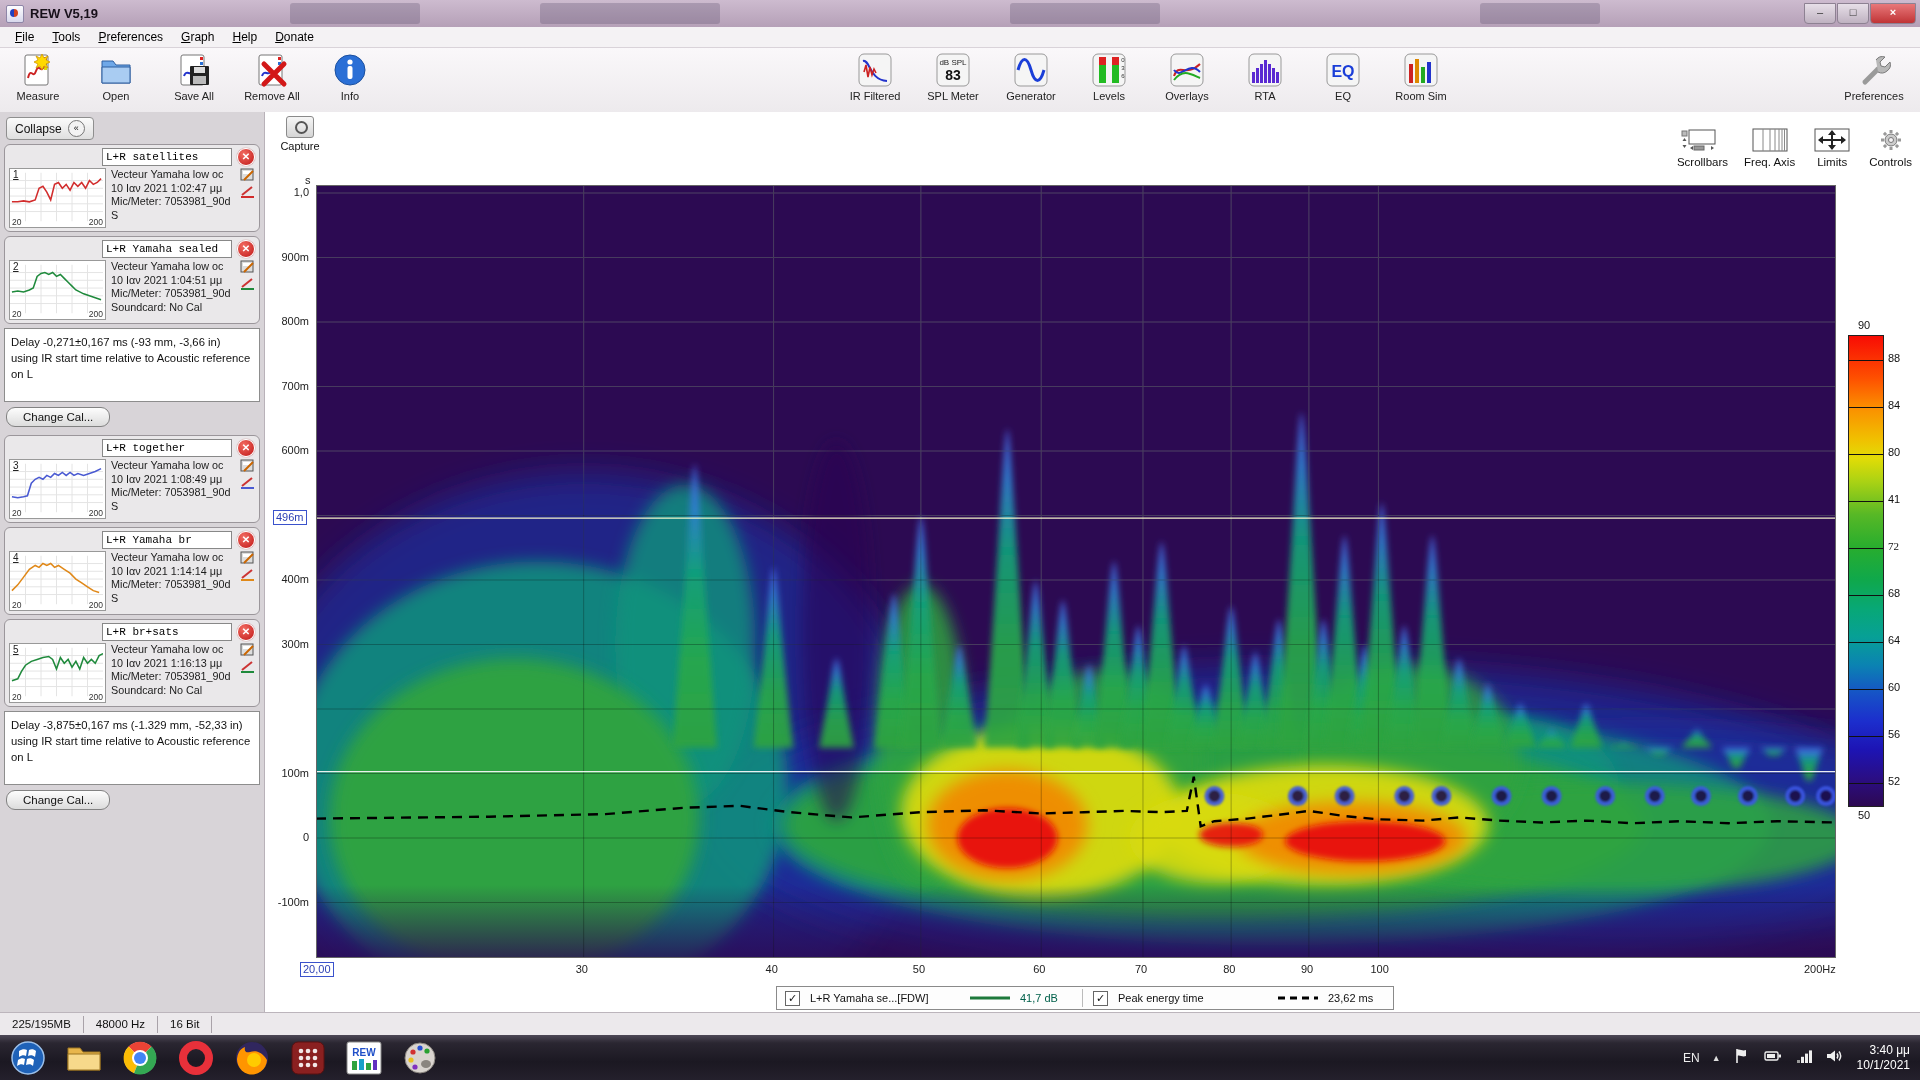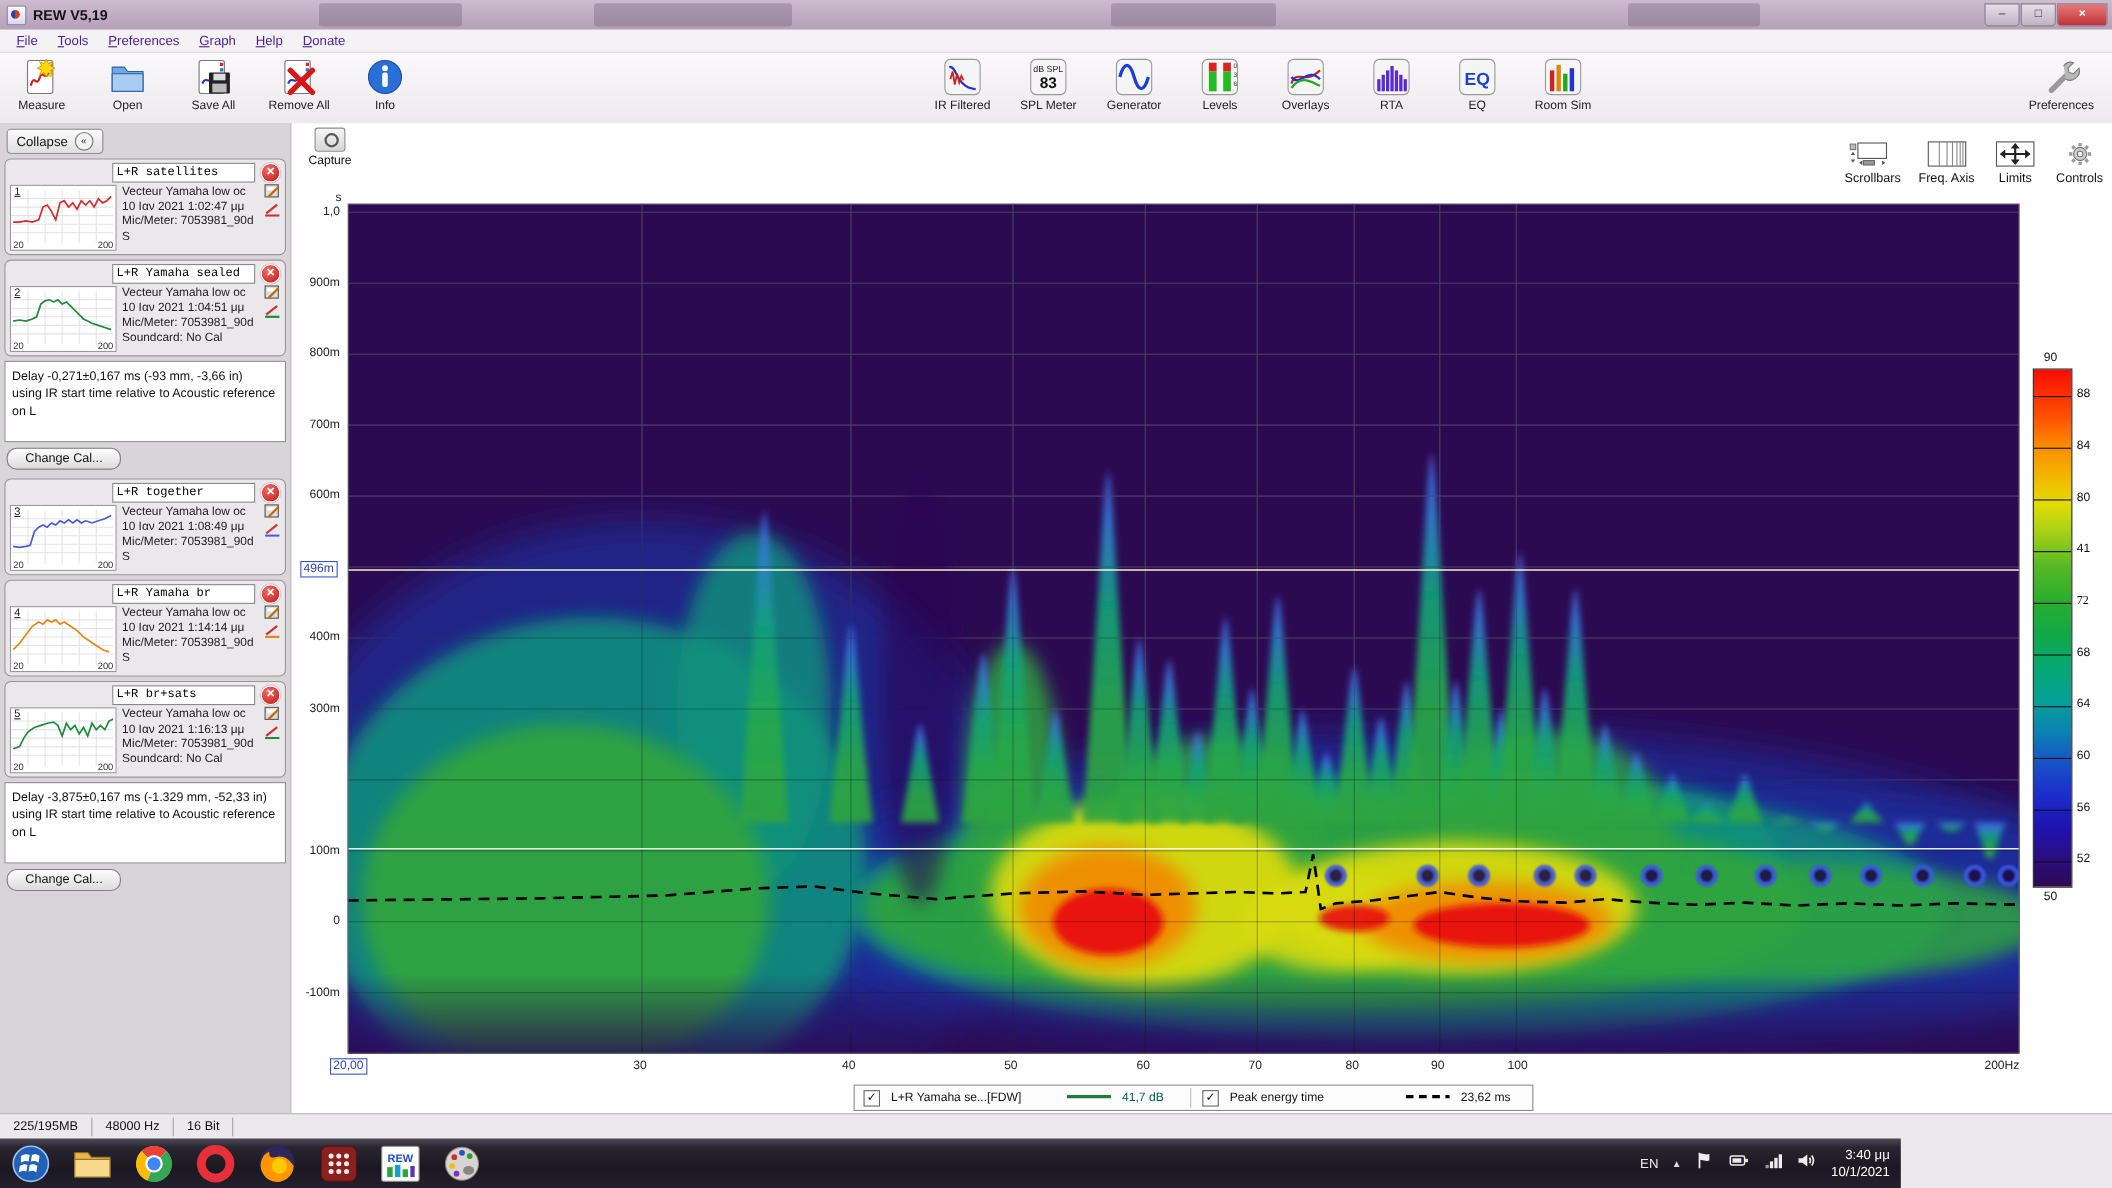--- a/index.html
+++ b/index.html
@@ -14,21 +14,21 @@
   .java-icon::after{content:"";position:absolute;left:3px;top:3px;width:8px;height:8px;
     border-radius:50%;background:conic-gradient(#d04020 0 50%,#2040c0 0 100%);}
   .title-text{font-size:13px;font-weight:bold;color:#17101a;z-index:2;}
   .winbtns{margin-left:auto;display:flex;gap:1px;padding-right:4px;z-index:2;}
   .winbtn{width:30px;height:19px;border:1px solid #8d8192;border-radius:0 0 4px 4px;
     background:linear-gradient(#e7dfe8,#bfb2c1);font-size:11px;line-height:17px;text-align:center;color:#333;}
   .winbtn.close{width:44px;background:linear-gradient(#e8787a,#c03436);color:#fff;font-weight:bold;}
   
   .menubar{position:absolute;left:0;top:27px;width:1920px;height:21px;background:#f4f2f4;
     border-bottom:1px solid #d9d3d9;display:flex;align-items:center;padding-left:6px;box-sizing:border-box;}
-  .menu-item{font-size:12px;padding:2px 9px;color:#4c1d95;}
+  .menu-item{font-size:12px;padding:2px 9px;color:#000000;}
   .toolbar{position:absolute;left:0;top:48px;width:1920px;height:64px;
     background:linear-gradient(#faf8fa,#edeaed);border-bottom:1px solid #cfc9cf;}
   .tgroup{position:absolute;top:3px;display:flex;gap:14px;}
   .tbtn{display:flex;flex-direction:column;align-items:center;width:64px;}
   .tbtn .ico{width:38px;height:38px;display:flex;align-items:center;justify-content:center;}
   .tbtn .lab{font-size:11px;color:#222;margin-top:1px;white-space:nowrap;}
   
   .workspace{position:absolute;left:0;top:112px;width:1920px;height:900px;background:#dcd8dc;}
   
   .sidebar{position:absolute;left:0;top:0;width:265px;height:900px;background:#d8d4d8;
@@ -86,21 +86,21 @@
     display:flex;align-items:center;font-size:11px;padding:0 8px;gap:10px;}
   .cbx{width:13px;height:13px;border:1px solid #666;background:#fff;font-size:11px;line-height:12px;
     text-align:center;color:#111;flex:none;}
   .lsample{flex:none;}
   .lval{min-width:52px;}
   
   .statusbar{position:absolute;left:0;top:1012px;width:1920px;height:23px;background:#ece9ec;
     border-top:1px solid #bcb5bc;display:flex;font-size:11.5px;align-items:center;}
   .scell{padding:0 12px;border-right:1px solid #a9a2a9;height:17px;line-height:17px;}
   
-  .taskbar{position:absolute;left:0;top:1035px;width:1728px;height:45px;
+  .taskbar{position:absolute;left:0;top:1035px;width:1920px;height:45px;
     background:linear-gradient(#4d4856 0%,#2a2631 18%,#1b1822 60%,#24202c 100%);display:flex;}
   .tk-icons{display:flex;align-items:center;gap:16px;padding-left:8px;}
   .tkico{width:40px;height:40px;display:flex;align-items:center;justify-content:center;}
   .tray{margin-left:auto;display:flex;align-items:center;gap:12px;padding-right:10px;color:#eee;}
   .tray .lang{font-size:12px;}
   .tray .arrow{font-size:9px;color:#ddd;}
   .clock{text-align:right;font-size:12px;line-height:15px;color:#fff;}
 </style>
 </head>
 <body>

